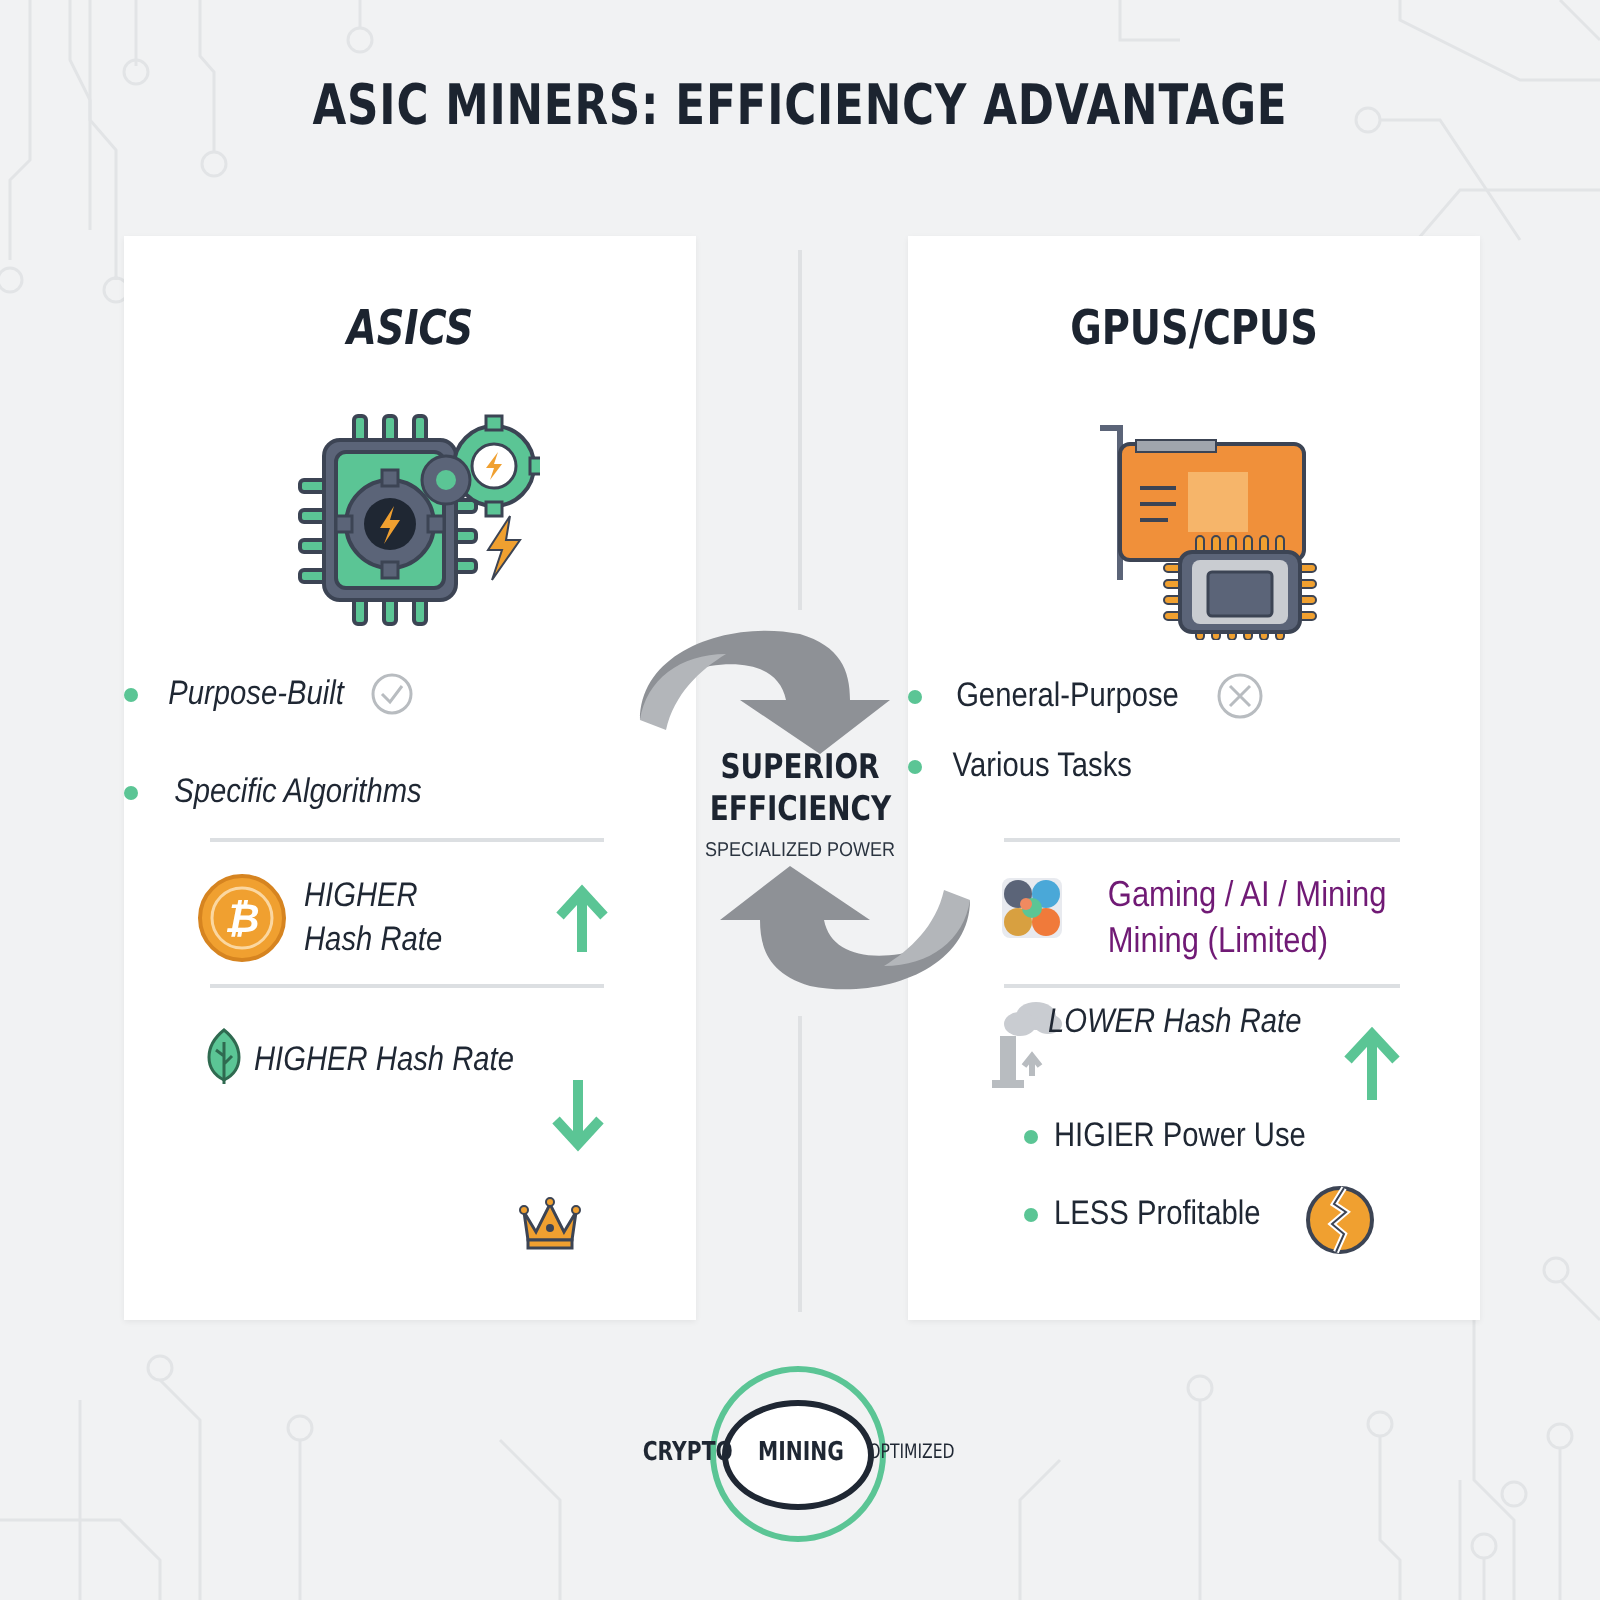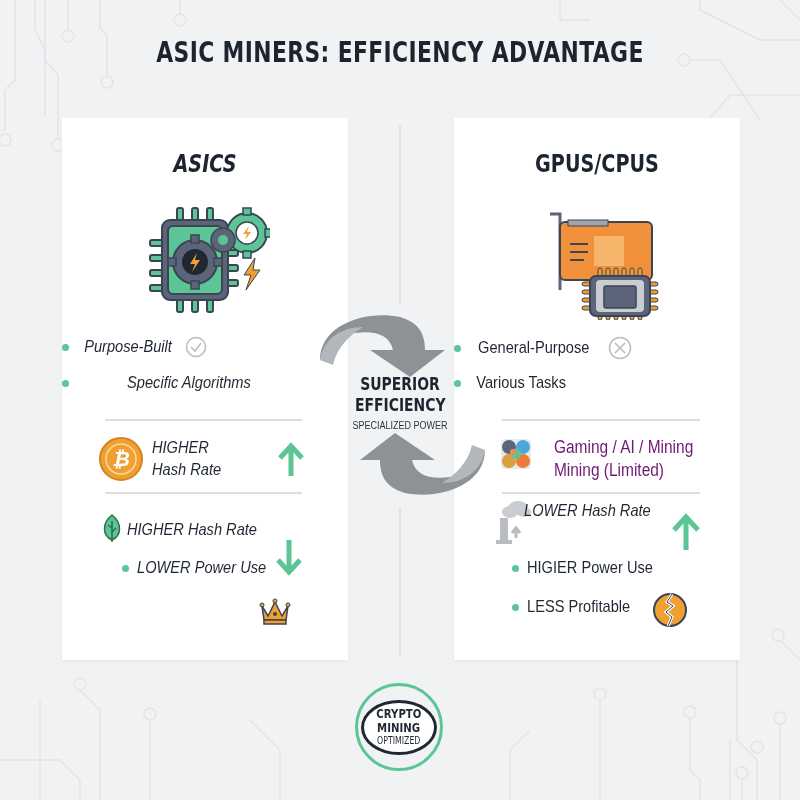--- a/index.html
+++ b/index.html
@@ -13,21 +13,21 @@
   .icon-wrap{position:absolute;left:0;width:100%;display:flex;justify-content:center;}
   .row{position:absolute;left:0;width:100%;display:flex;align-items:center;justify-content:flex-start;font-size:17px;color:#1f2733;white-space:nowrap;}
   .row .txt{display:inline-block;transform:scaleX(0.86);}
   .dot{width:7px;height:7px;border-radius:50%;background:#5bc595;display:inline-block;margin-right:8px;}
   .divider{position:absolute;height:2px;background:#dcdfe2;}
   .mid-line{position:absolute;left:399px;width:2px;background:#dfe1e3;}
   .center-text{position:absolute;left:345px;top:374px;width:110px;text-align:center;}
   .ct1{font-family:"DejaVu Sans",sans-serif;font-weight:bold;font-size:17px;line-height:21px;color:#1c2430;transform:scaleX(0.82);}
   .ct2{font-size:10px;color:#2b3440;margin-top:4px;transform:scaleX(0.9);}
   .badge{position:absolute;left:355px;top:683px;width:88px;height:88px;border-radius:50%;border:3px solid #5bc595;box-sizing:border-box;display:flex;align-items:center;justify-content:center;}
-  .badge-inner{width:76px;height:55px;border-radius:50%;border:3px solid #1f2733;box-sizing:border-box;display:flex;flex-direction:column;align-items:center;justify-content:center;background:#fff;}
+  .badge-inner{width:76px;height:55px;border-radius:50%;border:3px solid #1f2733;box-sizing:border-box;display:flex;flex-direction:row;align-items:center;justify-content:center;background:#fff;}
   .b1{font-family:"DejaVu Sans",sans-serif;font-weight:bold;font-size:13px;line-height:14px;color:#1f2733;transform:scaleX(0.78);}
   .b2{font-family:"DejaVu Sans",sans-serif;font-size:10px;line-height:12px;color:#1f2733;transform:scaleX(0.78);}
   .abs{position:absolute;}
 </style>
 </head>
 <body>
 
 <svg class="bg" viewBox="0 0 800 800">
   <g fill="none" stroke="#e2e4e6" stroke-width="1.5">
     <path d="M35 0 V30 L45 50 V115"></path>
@@ -129,21 +129,21 @@
   </div>
 
   <div class="row" style="top:218px;">
     <span class="dot"></span>
     <span class="txt">Purpose-Built</span>
     <svg width="22" height="22" viewBox="0 0 22 22" style="margin-left:6px;">
         <circle cx="11" cy="11" r="9.5" fill="none" stroke="#b8bcc0" stroke-width="1.5"></circle>
         <path d="M6 11 L10 15 L16 7" fill="none" stroke="#b8bcc0" stroke-width="1.5"></path>
       </svg>
   </div>
-  <div class="row" style="top:255px;gap:40px;">
+  <div class="row" style="top:268px;">
     <span class="dot"></span>
     <span class="txt">Specific Algorithms</span>
   </div>
 
   <div class="divider" style="left:43px;width:197px;top:301px;"></div>
 
   <svg class="abs" style="left:36px;top:318px;" width="46" height="46" viewBox="0 0 46 46">
     <circle cx="23" cy="23" r="21" fill="#f0a030" stroke="#d68420" stroke-width="2"></circle>
     <circle cx="23" cy="23" r="15" fill="none" stroke="#fbd7a0" stroke-width="1.5"></circle>
     <text x="23" y="30" text-anchor="middle" font-family="DejaVu Sans, sans-serif" font-weight="bold" font-size="20" fill="#fff">₿</text>
@@ -157,24 +157,20 @@
   </svg>
 
   <div class="divider" style="left:43px;width:197px;top:374px;"></div>
 
   <svg class="abs" style="left:38px;top:395px;" width="24" height="30" viewBox="0 0 24 30">
     <path d="M12 2 C22 10 22 22 12 27 C2 22 2 10 12 2 Z" fill="#5bc595" stroke="#2f6a50" stroke-width="1.5"></path>
     <path d="M12 8 V29 M12 15 L8 12 M12 19 L16 15" stroke="#2f6a50" stroke-width="1.5" fill="none"></path>
   </svg>
   <div class="row" style="top:402px;left:65px;width:auto;">
     <span class="txt" style="transform-origin:left;">HIGHER Hash Rate</span>
-  </div>
-  <div class="row" style="top:440px;left:60px;width:auto;">
-    <span class="dot"></span>
-    <span class="txt" style="transform-origin:left;">LOWER Power Use</span>
   </div>
   <svg class="abs" style="left:212px;top:420px;" width="30" height="38" viewBox="0 0 30 38">
     <path d="M15 2 V32 M4 22 L15 34 L26 22" fill="none" stroke="#5bc595" stroke-width="5"></path>
   </svg>
   <svg class="abs" style="left:196px;top:478px;" width="34" height="30" viewBox="0 0 34 30">
     <path d="M4 10 L10 20 L17 6 L24 20 L30 10 L28 24 H6 Z" fill="#f0a030" stroke="#3c4454" stroke-width="1.5"></path>
     <rect x="6" y="24" width="22" height="4" fill="#f0a030" stroke="#3c4454" stroke-width="1.5"></rect>
     <circle cx="4" cy="9" r="2" fill="#f0a030" stroke="#3c4454"></circle>
       <circle cx="17" cy="5" r="2" fill="#f0a030" stroke="#3c4454"></circle>
       <circle cx="30" cy="9" r="2" fill="#f0a030" stroke="#3c4454"></circle>

